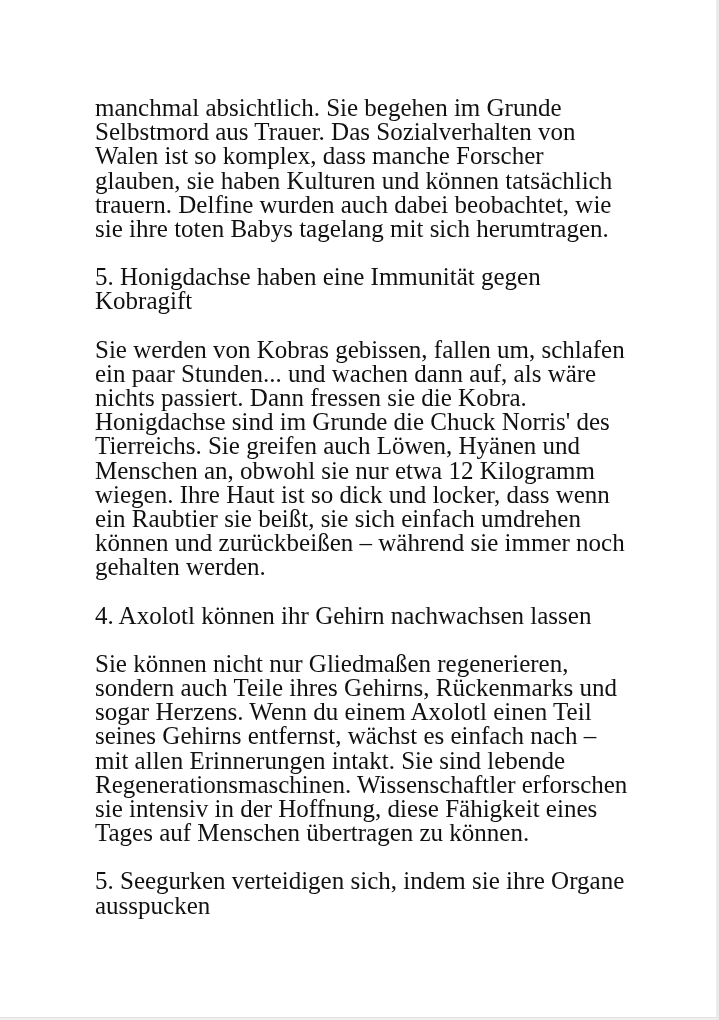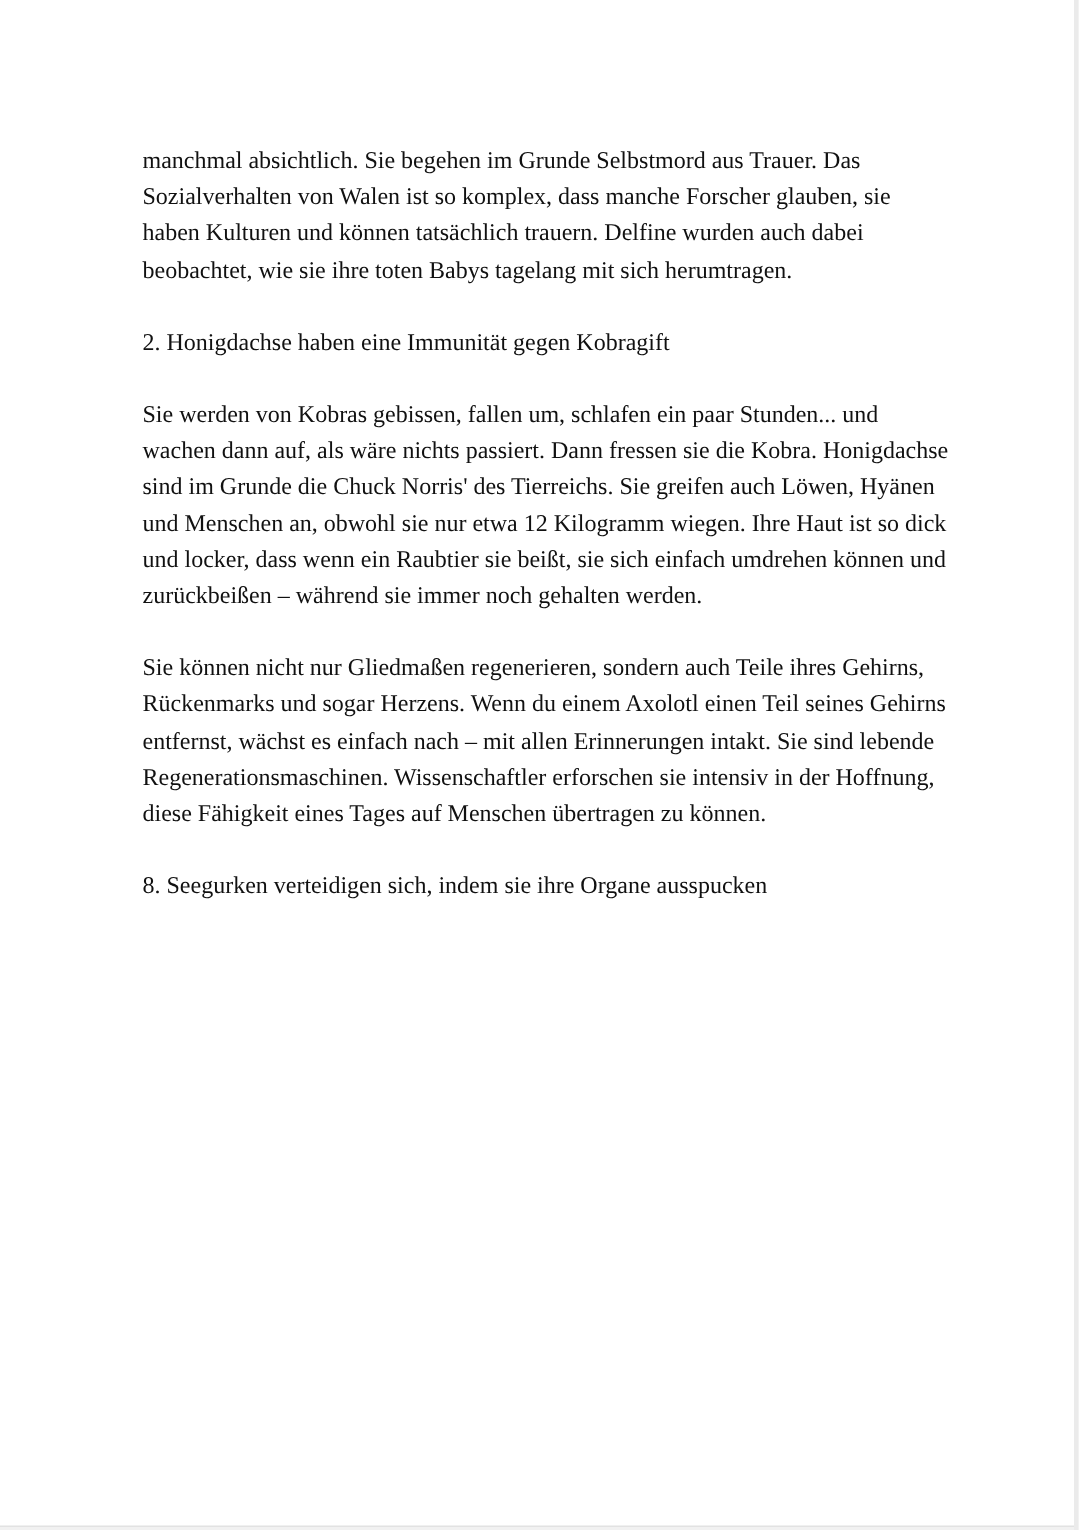--- a/index.html
+++ b/index.html
@@ -22,21 +22,21 @@
       background: #ffffff;
       border-right: 1px solid #e2e2e2;
       border-bottom: 1px solid #e2e2e2;
     }
     .content {
       position: absolute;
       left: 95px;
       top: 96px;
       width: 540px;
       font-family: "Liberation Serif", "DejaVu Serif", serif;
-      font-size: 16px;
+      font-size: 25px;
       line-height: 24.2px;
       color: #111111;
     }
     .content p {
       margin: 0 0 24px 0;
     }
     .heading {
       margin: 0 0 24px 0;
       font-weight: normal;
     }
@@ -48,19 +48,20 @@
       height: 1020px;
       background: #ebebeb;
     }
   </style>
 </head>
 <body>
 
 <div class="page">
   <div class="content">
     <p>manchmal absichtlich. Sie begehen im Grunde Selbstmord aus Trauer. Das Sozialverhalten von Walen ist so komplex, dass manche Forscher glauben, sie haben Kulturen und können tatsächlich trauern. Delfine wurden auch dabei beobachtet, wie sie ihre toten Babys tagelang mit sich herumtragen.</p>
-    <p class="heading">2. Honigdachse haben eine Immunität gegen Kobragift</p>
+    <p class="heading">5. Honigdachse haben eine Immunität gegen Kobragift</p>
     <p>Sie werden von Kobras gebissen, fallen um, schlafen ein paar Stunden... und wachen dann auf, als wäre nichts passiert. Dann fressen sie die Kobra. Honigdachse sind im Grunde die Chuck Norris' des Tierreichs. Sie greifen auch Löwen, Hyänen und Menschen an, obwohl sie nur etwa 12 Kilogramm wiegen. Ihre Haut ist so dick und locker, dass wenn ein Raubtier sie beißt, sie sich einfach umdrehen können und zurückbeißen – während sie immer noch gehalten werden.</p>
+    <p class="heading">4. Axolotl können ihr Gehirn nachwachsen lassen</p>
     <p>Sie können nicht nur Gliedmaßen regenerieren, sondern auch Teile ihres Gehirns, Rückenmarks und sogar Herzens. Wenn du einem Axolotl einen Teil seines Gehirns entfernst, wächst es einfach nach – mit allen Erinnerungen intakt. Sie sind lebende Regenerationsmaschinen. Wissenschaftler erforschen sie intensiv in der Hoffnung, diese Fähigkeit eines Tages auf Menschen übertragen zu können.</p>
-    <p class="heading">8. Seegurken verteidigen sich, indem sie ihre Organe ausspucken</p>
+    <p class="heading">5. Seegurken verteidigen sich, indem sie ihre Organe ausspucken</p>
   </div>
 </div>
 <div class="scroll-track"></div>
 
 </body></html>

